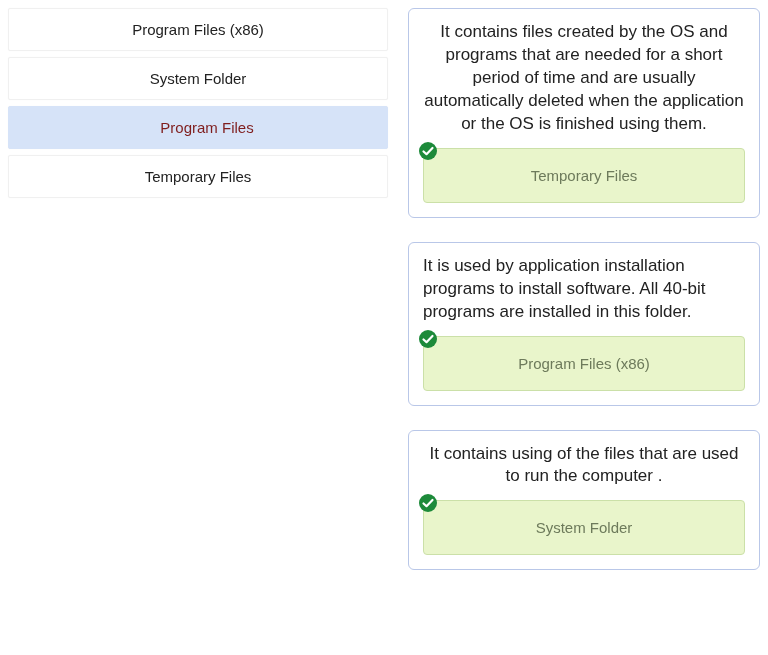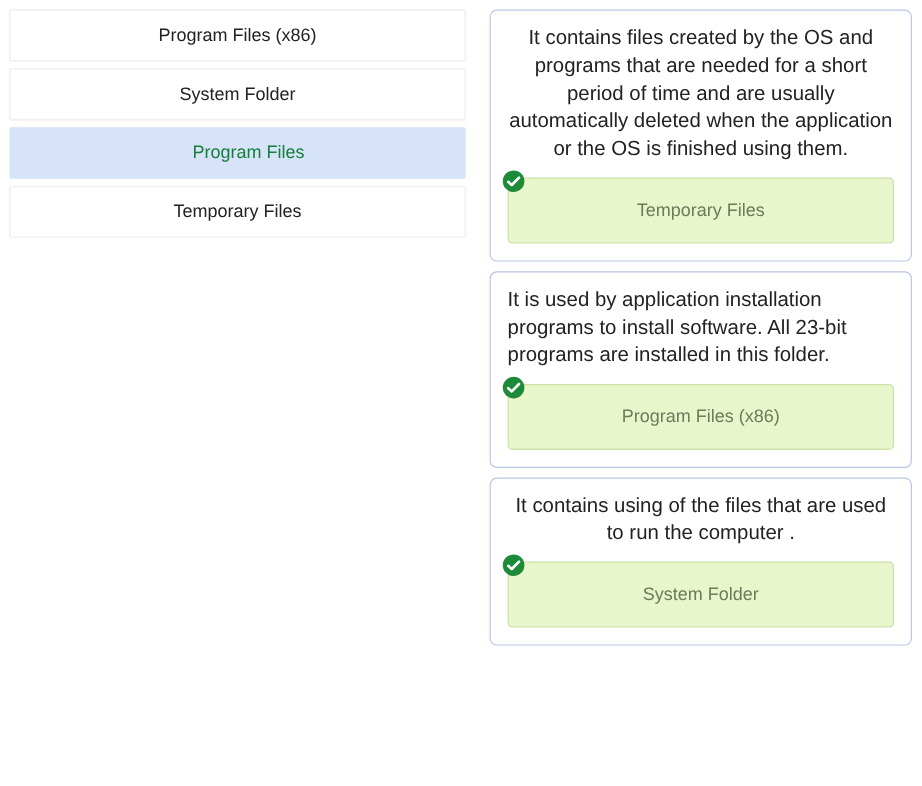--- a/index.html
+++ b/index.html
@@ -25,29 +25,29 @@
     border-radius: 2px;
     padding: 12px 10px;
     text-align: center;
     font-size: 15px;
     color: #222;
     cursor: grab;
     box-shadow: 0 0 1px rgba(0,0,0,0.05);
   }
   .draggable-item.selected {
     background: #d6e3f8;
-    color: #15803d;
+    color: #7f1d1d;
     border-color: #d6e3f8;
     padding-left: 28px;
   }
   .right-col {
     flex: 1;
     display: flex;
     flex-direction: column;
-    gap: 8px;
+    gap: 24px;
   }
   .card {
     border: 1px solid #b9c7e8;
     border-radius: 6px;
     padding: 12px 14px 14px 14px;
     background: #fff;
   }
   .card-desc {
     font-size: 17px;
     color: #222;
@@ -94,21 +94,21 @@
         <svg viewBox="0 0 20 20" width="20" height="20">
           <circle cx="10" cy="10" r="9" fill="#1d8a3a"></circle>
           <path d="M5.5 10.5 L8.5 13.2 L14.5 7" stroke="#fff" stroke-width="2.2" fill="none" stroke-linecap="round" stroke-linejoin="round"></path>
         </svg>
       </span>
       <span>Temporary Files</span>
     </div>
   </div>
 
   <div class="card">
-    <p class="card-desc left">It is used by application installation programs to install software. All 23-bit programs are installed in this folder.</p>
+    <p class="card-desc left">It is used by application installation programs to install software. All 40-bit programs are installed in this folder.</p>
     <div class="slot">
       <span class="check-badge">
         <svg viewBox="0 0 20 20" width="20" height="20">
           <circle cx="10" cy="10" r="9" fill="#1d8a3a"></circle>
           <path d="M5.5 10.5 L8.5 13.2 L14.5 7" stroke="#fff" stroke-width="2.2" fill="none" stroke-linecap="round" stroke-linejoin="round"></path>
         </svg>
       </span>
       <span>Program Files (x86)</span>
     </div>
   </div>

